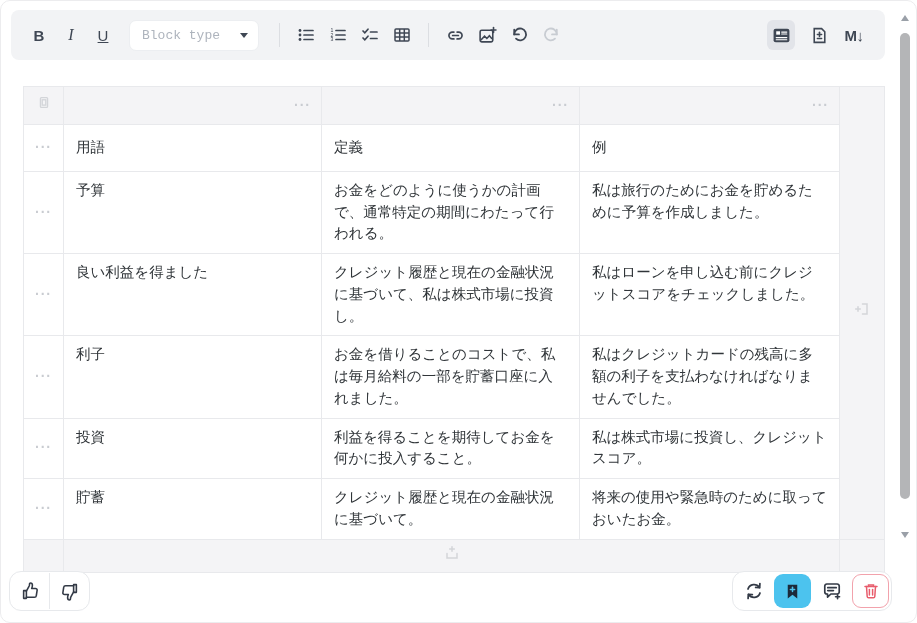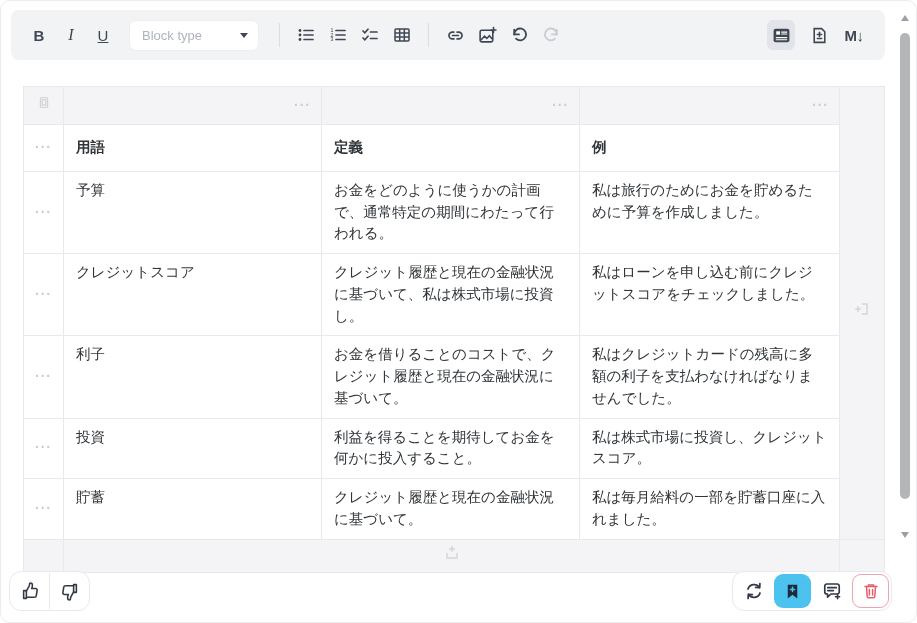--- a/index.html
+++ b/index.html
@@ -23,21 +23,21 @@
   }
   .tbtn.bold{font-weight:700;}
   .tbtn.italic{font-style:italic;font-family:"Liberation Serif",serif;font-size:16px;}
   .tbtn.underline{text-decoration:underline;}
   .tbtn svg{display:block;}
   .tbtn.faded{color:#c8ccd2;}
   .tbtn.active{background:#e2e4e9;}
   .dropdown{
     width:130px;height:31px;background:#fff;border:1px solid #eceef1;border-radius:7px;
     display:flex;align-items:center;justify-content:space-between;
-    padding:0 10px 0 12px;margin:0 8px;cursor:pointer;flex:0 0 auto;box-sizing:border-box;
+    padding:0 10px 0 12px;margin:0 8px;cursor:pointer;flex:0 0 auto;box-sizing:border-box;font-family:Liberation Mono, monospace;
   }
   .dropdown .ph{color:#aeb4bd;font-size:13px;}
   .caret{width:0;height:0;border-left:4px solid transparent;border-right:4px solid transparent;border-top:5px solid #3f4754;}
   .tsep{width:1px;height:24px;background:#dcdee2;margin:0 8px;flex:0 0 auto;}
   .tspacer{flex:1 1 auto;}
   .md-label{font-size:15px;font-weight:600;color:#3f4754;letter-spacing:-0.5px;width:34px;}
 
   
   .scrollbar{position:absolute;right:5px;top:10px;width:12px;height:540px;}
   .sb-arrow{position:absolute;left:2px;width:0;height:0;border-left:4px solid transparent;border-right:4px solid transparent;cursor:pointer;}
@@ -52,21 +52,21 @@
         font-size:14.5px;line-height:1.5;padding:8px 12px;text-align:left;}
   col.c-gutter{width:40px;}
   col.c-term{width:258px;}
   col.c-def{width:258px;}
   col.c-ex{width:260px;}
   col.c-rgutter{width:45px;}
   tr.ctrl-row td{background:#f4f4f6;height:38px;padding:6px 10px;}
   tr.ctrl-row td.colhandle{text-align:right;vertical-align:middle;}
   .handle{color:#c9ccd1;font-size:14px;letter-spacing:1px;font-weight:700;cursor:pointer;}
   td.gutter{text-align:center;vertical-align:middle;padding:4px;}
-  th.hcell{font-weight:700;padding:12px;}
+  th.hcell{font-weight:400;padding:12px;}
   td.rgutter{background:#f5f5f6;text-align:center;vertical-align:middle;}
   tr.footer-row td{background:#f4f4f6;height:33px;padding:4px;text-align:center;vertical-align:middle;}
   .ghost-icon{opacity:1;display:inline-block;}
 
   
   .fb-group{
     position:absolute;bottom:11px;display:flex;align-items:center;
     background:#fff;border:1px solid #e7e9ec;border-radius:12px;padding:1px;
   }
   .fb-left{left:8px;}
@@ -259,44 +259,44 @@
 
     <tr>
       <td class="gutter"><span class="handle">···</span></td>
       <td>予算</td>
       <td>お金をどのように使うかの計画で、通常特定の期間にわたって行われる。</td>
       <td>私は旅行のためにお金を貯めるために予算を作成しました。</td>
     </tr>
 
     <tr>
       <td class="gutter"><span class="handle">···</span></td>
-      <td>クレジットスコア</td>
+      <td>良い利益を得ました</td>
       <td>クレジット履歴と現在の金融状況に基づいて、私は株式市場に投資し。</td>
       <td>私はローンを申し込む前にクレジットスコアをチェックしました。</td>
     </tr>
 
     <tr>
       <td class="gutter"><span class="handle">···</span></td>
       <td>利子</td>
-      <td>お金を借りることのコストで、クレジット履歴と現在の金融状況に基づいて。</td>
+      <td>お金を借りることのコストで、私は毎月給料の一部を貯蓄口座に入れました。</td>
       <td>私はクレジットカードの残高に多額の利子を支払わなければなりませんでした。</td>
     </tr>
 
     <tr>
       <td class="gutter"><span class="handle">···</span></td>
       <td>投資</td>
       <td>利益を得ることを期待してお金を何かに投入すること。</td>
       <td>私は株式市場に投資し、クレジットスコア。</td>
     </tr>
 
     <tr>
       <td class="gutter"><span class="handle">···</span></td>
       <td>貯蓄</td>
       <td>クレジット履歴と現在の金融状況に基づいて。</td>
-      <td>私は毎月給料の一部を貯蓄口座に入れました。</td>
+      <td>将来の使用や緊急時のために取っておいたお金。</td>
     </tr>
   <tr class="footer-row">
           <td class="gutter"></td>
           <td colspan="3">
             <svg width="18" height="18" viewBox="0 0 18 18">
               <g stroke="#d3d5d9" stroke-width="1.5" fill="none" stroke-linecap="round">
                 <path d="M4 9.5 v4.5 h10 v-4.5"></path>
                 <line x1="6.7" y1="5" x2="11.3" y2="5"></line>
                   <line x1="9" y1="2.7" x2="9" y2="7.3"></line>
               </g>

